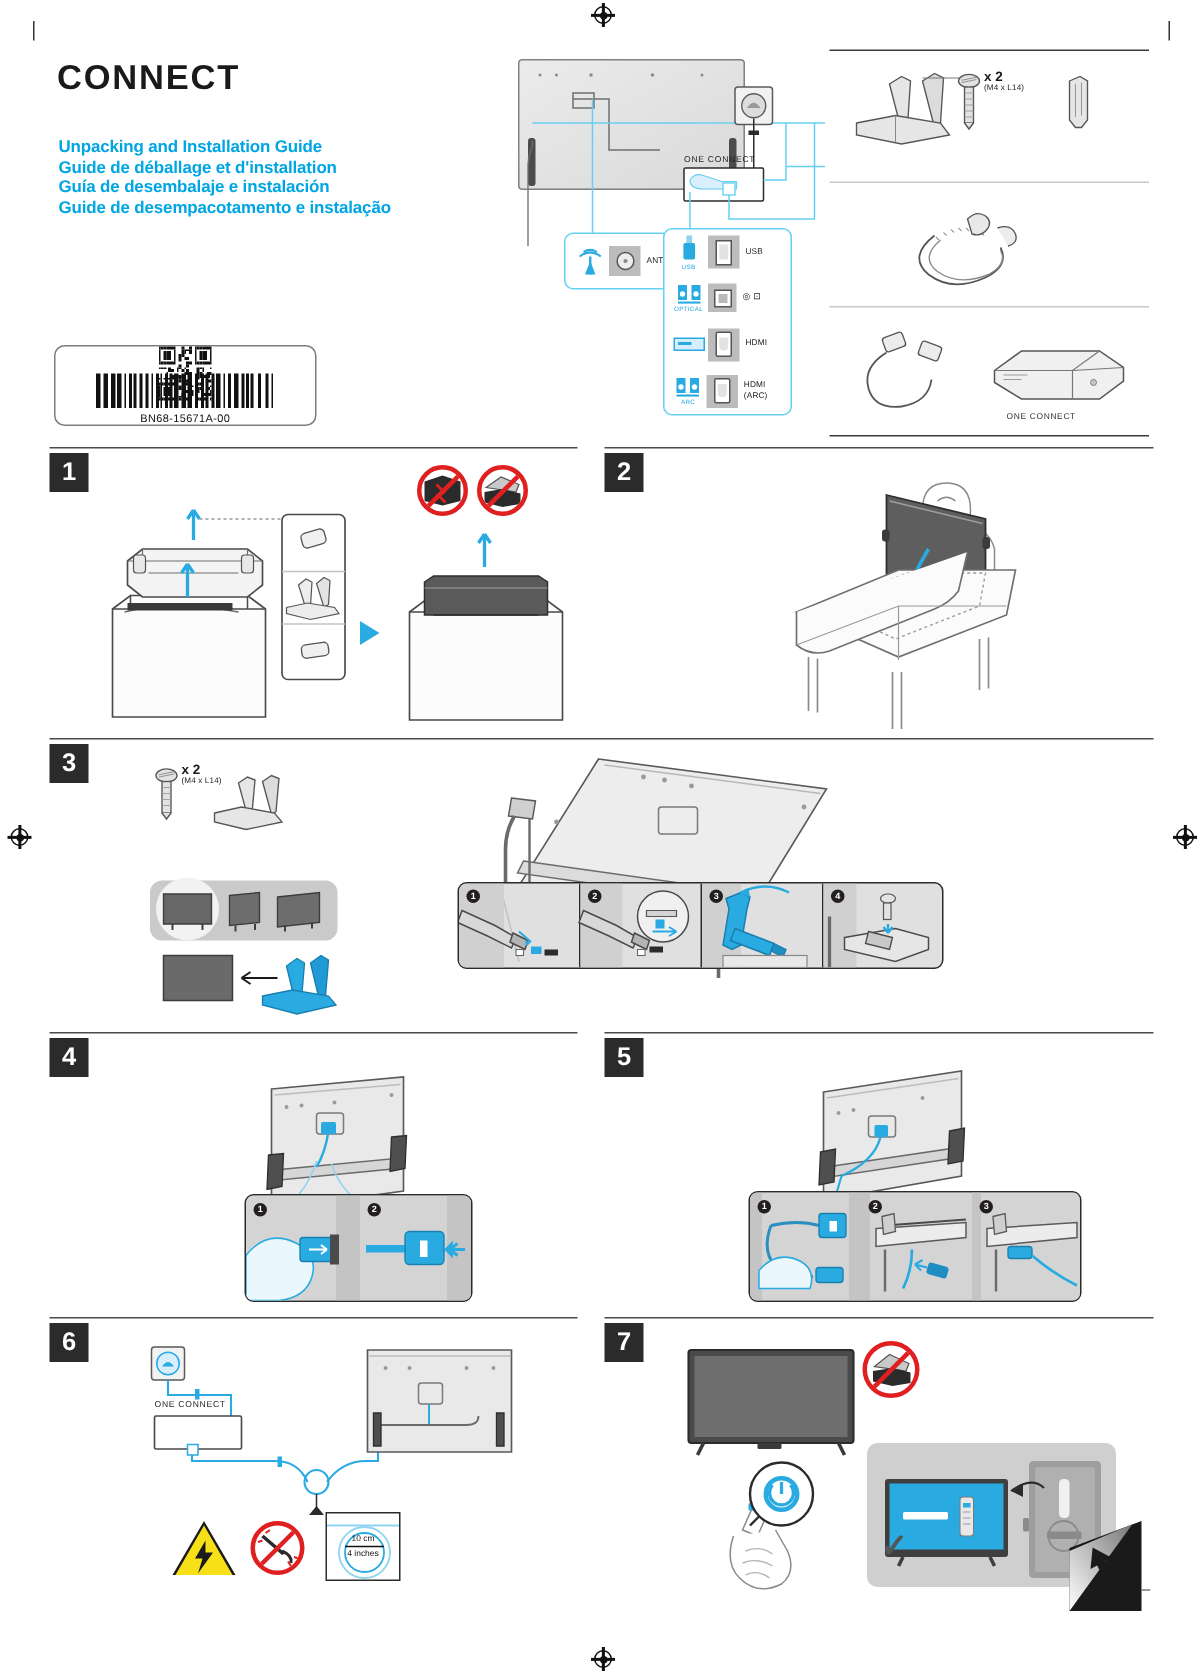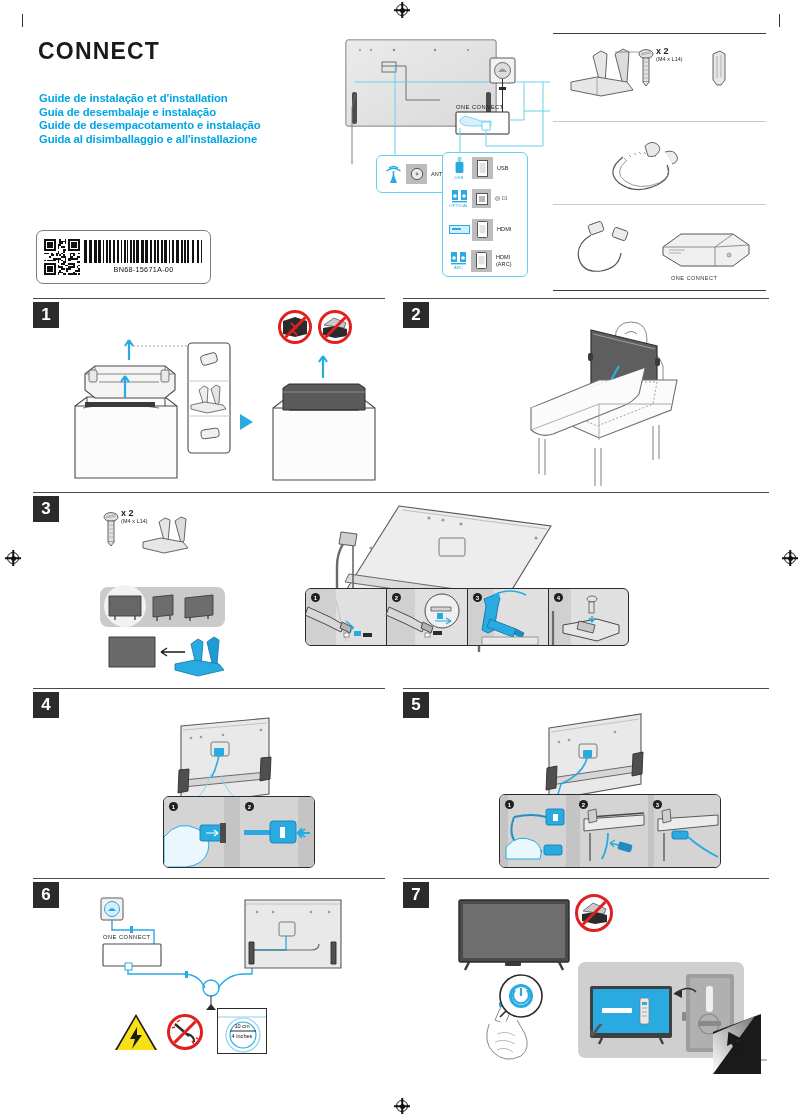--- a/index.html
+++ b/index.html
@@ -34,21 +34,21 @@
   .titles { position:absolute; left:39px; top:92px; width:300px; }
   .titles div {
     color:#00a5e3; font-size:11.3px; font-weight:bold;
     line-height:13.6px; letter-spacing:-0.1px; white-space:nowrap;
   }
 
   
   .label-box {
     position:absolute; left:36px; top:230px; width:175px; height:54px;
     border:1px solid #7d7d7d; border-radius:7px; background:#fff;
-    display:flex; align-items:center; padding:0 7px; gap:7px;
+    display:flex; align-items:center; padding:0 7px; gap:7px;flex-direction:column;
   }
   .qr { width:36px; height:36px; position:relative; background:#fff; }
   .qr i { position:absolute; background:#111; display:block; }
   .barcode-wrap { flex:1; display:flex; flex-direction:column; align-items:center; }
   .barcode { width:100%; height:23px; display:flex; gap:0px; align-items:stretch; }
   .barcode i { display:block; background:#111; }
   .barcode-num { font-size:7.3px; letter-spacing:0.25px; margin-top:2px; color:#111; }
 
   
   .acc-panel { position:absolute; left:553px; top:33px; width:213px; height:258px; }
@@ -122,24 +122,24 @@
   <div class="regmark" style="left:394px; top:1098px;">
     <div class="ring"></div>
       <div class="dot"></div>
   </div>
   <div class="crop" style="left:22px;top:14px;width:1px;height:13px;"></div>
   <div class="crop" style="left:779px;top:14px;width:1px;height:13px;"></div>
 
   <div class="samsung-logo">CONNECT</div>
 
   <div class="titles">
-    <div>Guide de instalação et d'installation</div>
-    <div>Guía de desembalaje e instalação</div>
+    <div>Unpacking and Installation Guide</div>
+    <div>Guide de déballage et d'installation</div>
+    <div>Guía de desembalaje e instalación</div>
     <div>Guide de desempacotamento e instalação</div>
-    <div>Guida al disimballaggio e all'installazione</div>
   </div>
 
   <div class="label-box">
     <div class="qr" id="qr">
         <i style="left:0.00px;top:0.00px;width:1.71px;height:1.71px"></i>
         <i style="left:1.71px;top:0.00px;width:1.71px;height:1.71px"></i>
         <i style="left:3.43px;top:0.00px;width:1.71px;height:1.71px"></i>
         <i style="left:5.14px;top:0.00px;width:1.71px;height:1.71px"></i>
         <i style="left:6.86px;top:0.00px;width:1.71px;height:1.71px"></i>
         <i style="left:8.57px;top:0.00px;width:1.71px;height:1.71px"></i>

